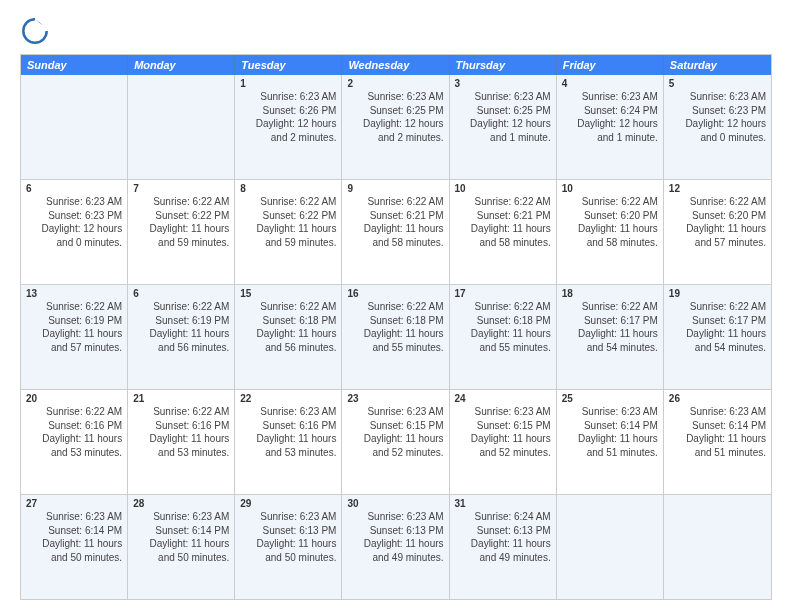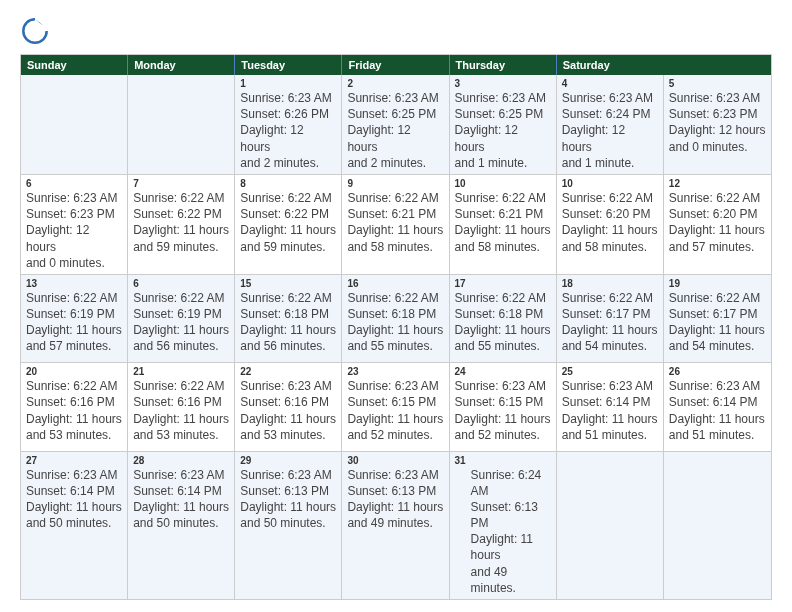--- a/index.html
+++ b/index.html
@@ -62,21 +62,22 @@
     }
     .calendar {
       flex: 1;
       display: flex;
       flex-direction: column;
       border: 1px solid #ccc;
     }
     .cal-header {
       display: grid;
       grid-template-columns: repeat(7, 1fr);
-      background: #14532d;
+      background: #3b82f6;
+      font-style: italic;
     }
     .cal-header-cell {
       color: #fff;
       font-size: 11px;
       font-weight: bold;
       padding: 4px 6px;
       text-align: left;
       border-right: 1px solid #4a80c0;
     }
     .cal-header-cell:last-child { border-right: none; }
@@ -103,23 +104,24 @@
     }
     .cal-cell:last-child { border-right: none; }
     .cal-cell.empty { background: #f9f9f9; }
     .day-num {
       font-size: 10px;
       font-weight: bold;
       color: #333;
       margin-bottom: 1px;
     }
     .cell-info {
-      font-size: 12px;
+      font-size: 10px;
       color: #444;
       line-height: 1.35;
+      text-align: right;
     }
     .highlight-row .cal-cell {
       background: #f0f4fb;
     }
   </style>
 </head>
 <body>
 
 <div class="page">
   <div class="header">
@@ -138,22 +140,23 @@
       <div class="month-title"></div>
       <div class="subtitle"></div>
     </div>
   </div>
 
   <div class="calendar">
     <div class="cal-header">
     <div class="cal-header-cell">Sunday</div>
         <div class="cal-header-cell">Monday</div>
         <div class="cal-header-cell">Tuesday</div>
+        <div class="cal-header-cell">Wednesday</div>
+        <div class="cal-header-cell">Thursday</div>
         <div class="cal-header-cell">Friday</div>
-        <div class="cal-header-cell">Thursday</div>
         <div class="cal-header-cell">Saturday</div>
       </div>
     <div class="cal-body">
     <div class="cal-row highlight-row">
           <div class="cal-cell empty"></div>
           <div class="cal-cell empty"></div>
           <div class="cal-cell">
             <div class="day-num">1</div>
             <div class="cell-info" style="white-space: pre-line;">Sunrise: 6:23 AM
 Sunset: 6:26 PM

